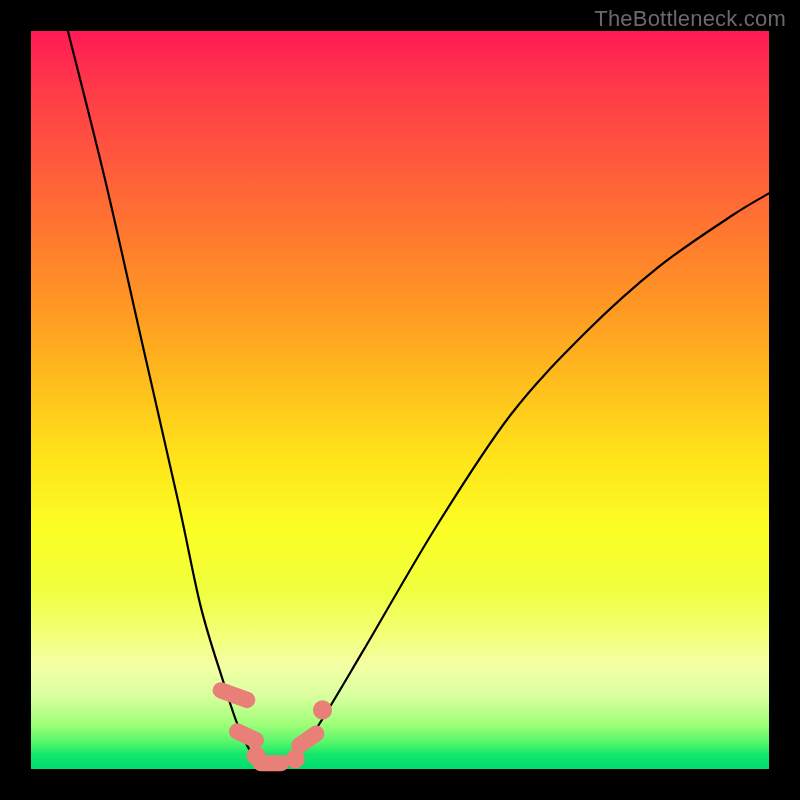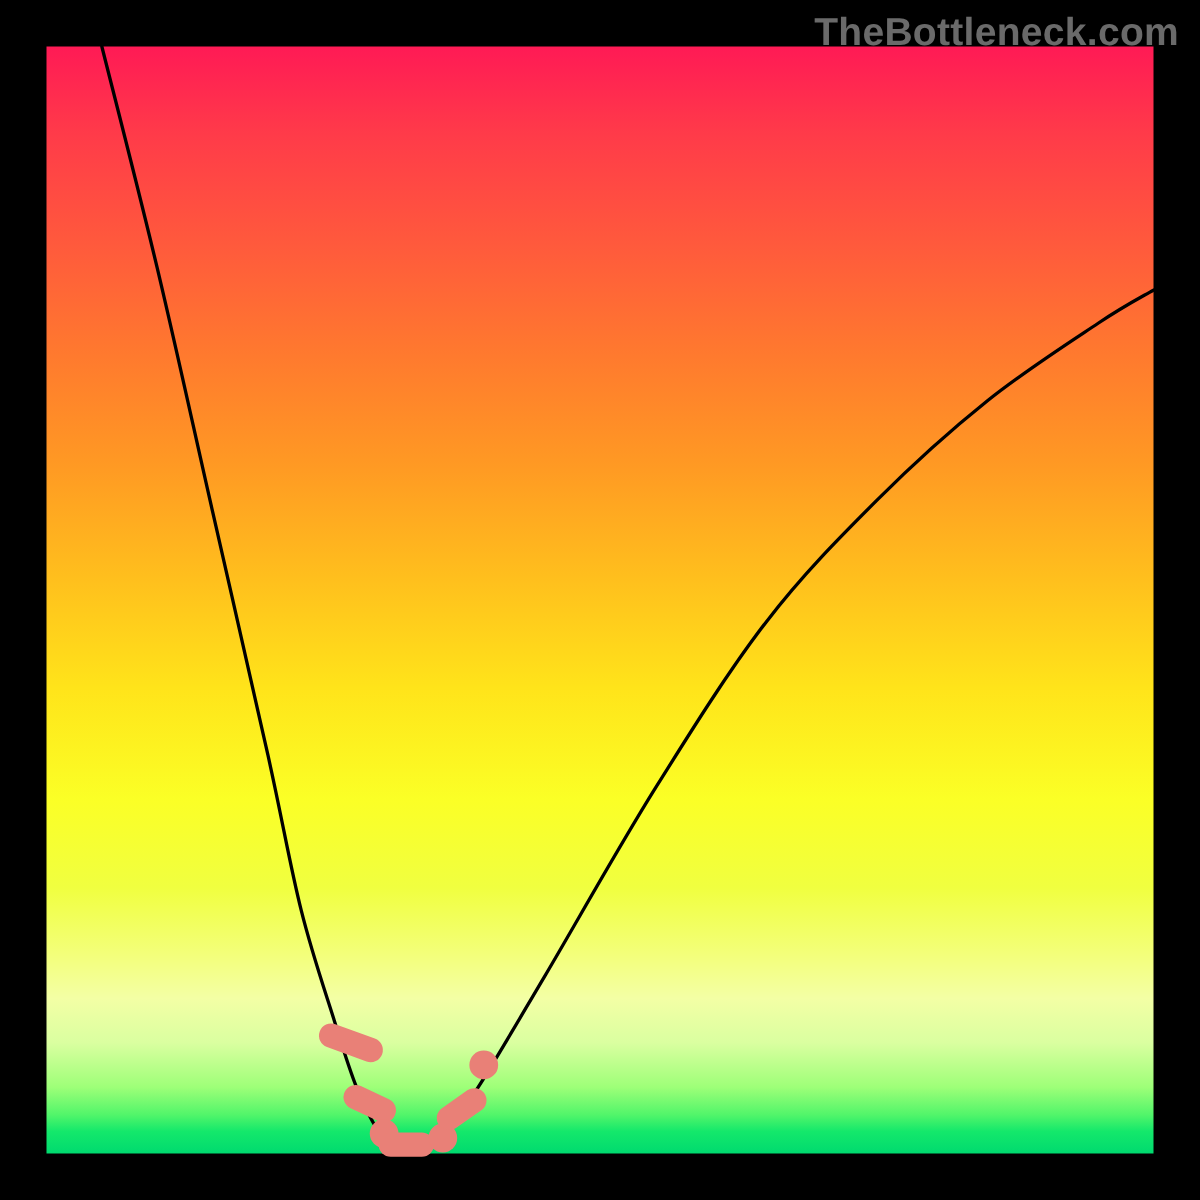--- a/index.html
+++ b/index.html
@@ -42,23 +42,23 @@
       #52f56a 96.5%,
       #14e86b 98%,
       #00da6f 100%
     );
   }
   .watermark {
     position: absolute;
     top: 6px;
     right: 14px;
     color: #6a6a6a;
-    font-size: 26px;
+    font-size: 22px;
     letter-spacing: 0.2px;
-    font-weight: 700;
+    font-weight: 400;
     user-select: none;
   }
   svg.curve-layer {
     position: absolute;
     left: 0;
     top: 0;
     width: 738px;
     height: 738px;
     overflow: visible;
   }

